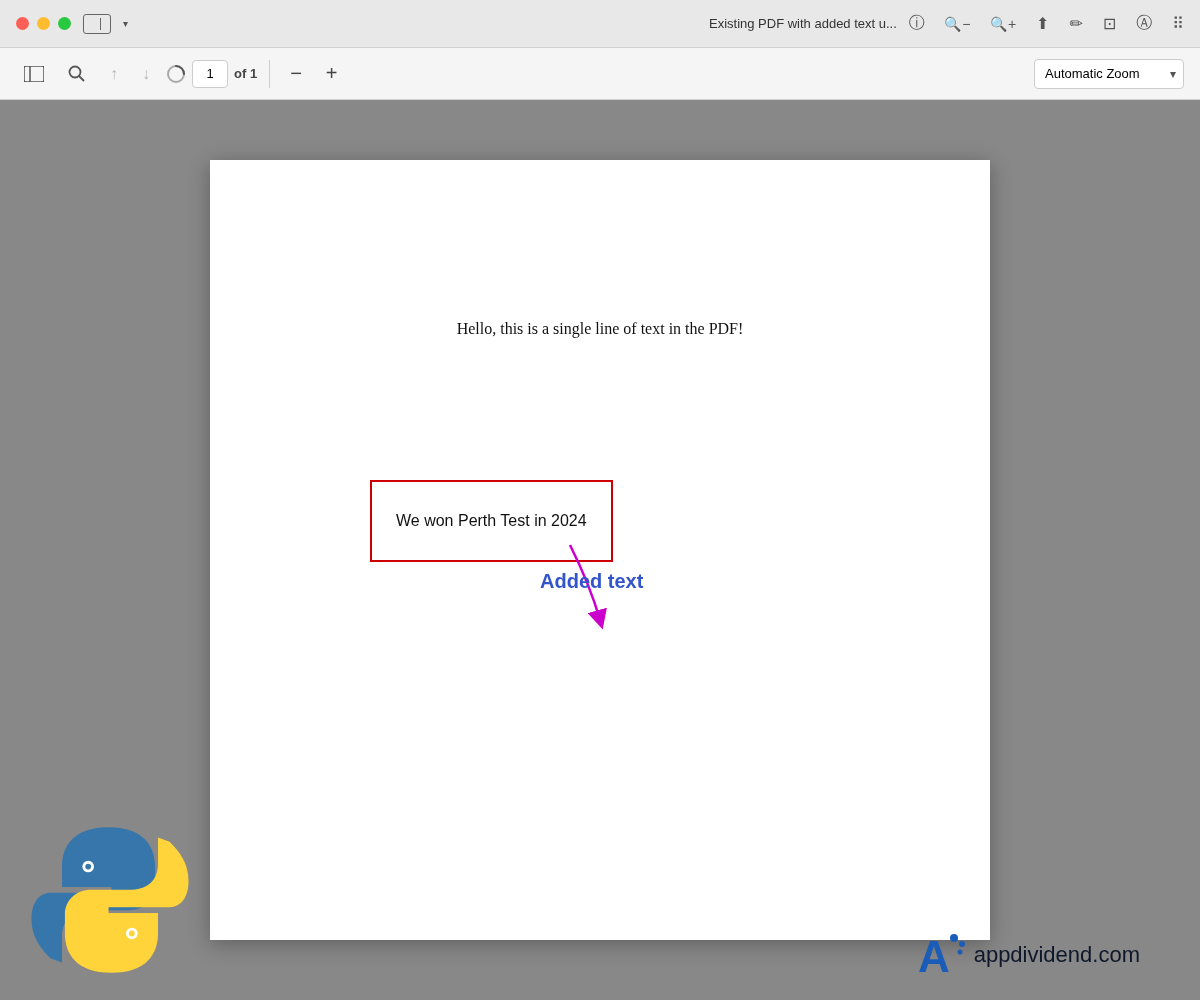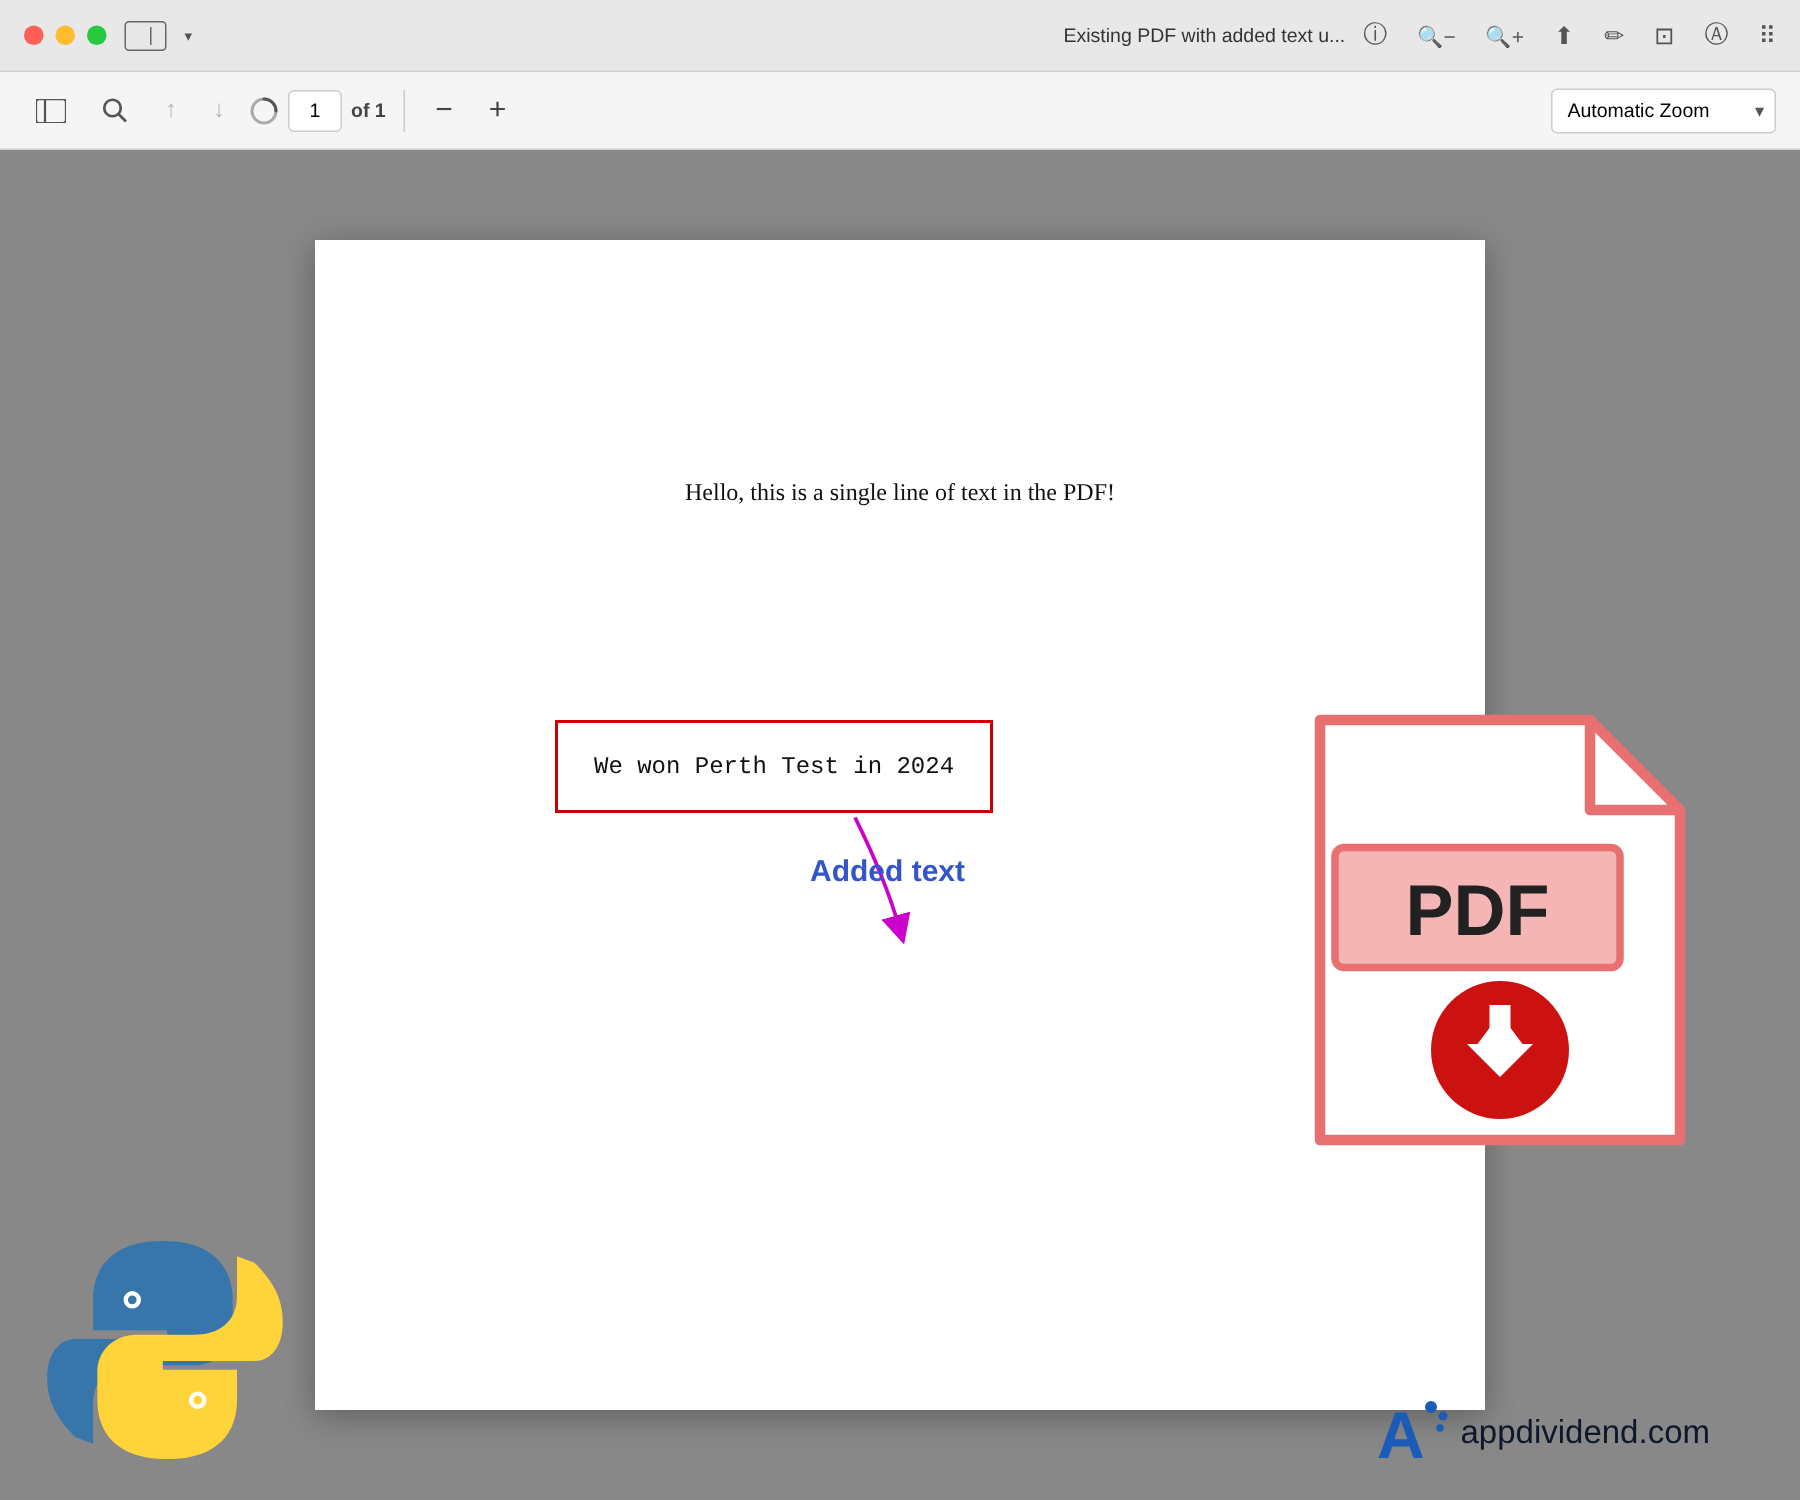--- a/index.html
+++ b/index.html
@@ -183,24 +183,24 @@
       text-align: center;
       margin-top: 120px;
       font-family: 'Times New Roman', serif;
     }
 
     .pdf-added-text-box {
       position: absolute;
       top: 320px;
       left: 160px;
       border: 2.5px solid #cc0000;
-      padding: 20px 24px;
+      padding: 30px 24px;
       font-size: 16px;
       color: #111;
-      font-family: Liberation Mono, monospace;
+      font-family: Liberation Sans, sans-serif;
       background: white;
     }
 
     .added-text-label {
       position: absolute;
       top: 410px;
       left: 330px;
       font-size: 20px;
       font-weight: 600;
       color: #3355cc;
@@ -334,37 +334,20 @@
           <polygon points="0 0, 8 4, 0 8" fill="#cc00cc"></polygon>
         </marker>
       </defs>
       <path d="M 60 0 Q 80 40 90 75" fill="none" stroke="#cc00cc" stroke-width="2.5" marker-end="url(#arrowhead)"></path>
     </svg>
 
     <div class="added-text-label">Added text</div>
 
   </div>
 
-  <div class="pdf-icon-container">
-    <svg width="280" height="320" viewBox="0 0 280 320">
-
-      <path d="M20 20 L200 20 L260 80 L260 300 L20 300 Z" fill="white" stroke="#e87070" stroke-width="7" stroke-linejoin="round"></path>
-
-      <path d="M200 20 L200 80 L260 80" fill="none" stroke="#e87070" stroke-width="7" stroke-linejoin="round"></path>
-
-      <rect x="30" y="105" width="190" height="80" rx="6" fill="#f5b5b5" stroke="#e87070" stroke-width="5"></rect>
-
-      <text x="125" y="163" text-anchor="middle" font-size="48" font-weight="900" fill="#222" font-family="Arial, sans-serif">PDF</text>
-
-      <circle cx="140" cy="240" r="46" fill="#cc1111"></circle>
-
-      <polygon points="140,216 155,236 162,236 140,258 118,236 125,236" fill="white"></polygon>
-      <rect x="133" y="210" width="14" height="26" fill="white"></rect>
-    </svg>
-  </div>
 
   <div class="python-logo">
     <svg viewBox="0 0 110 110" width="160" height="160">
 
       <path d="M54 5 C30 5 22 18 22 32 L22 46 L56 46 L56 50 L14 50 C7 50 1 56 1 68 C1 80 7 88 14 95 L22 98 L22 80 C22 68 30 62 42 62 L68 62 C78 62 86 55 86 45 L86 32 C86 18 78 5 54 5 Z" fill="#3776ab"></path>
 
       <path d="M56 105 C80 105 88 92 88 78 L88 64 L54 64 L54 60 L96 60 C103 60 109 54 109 42 C109 30 103 22 96 15 L88 12 L88 30 C88 42 80 48 68 48 L42 48 C32 48 24 55 24 65 L24 78 C24 92 32 105 56 105 Z" fill="#ffd43b"></path>
 
       <circle cx="40" cy="32" r="4" fill="white"></circle>
       <circle cx="40" cy="32" r="2" fill="#3776ab"></circle>

